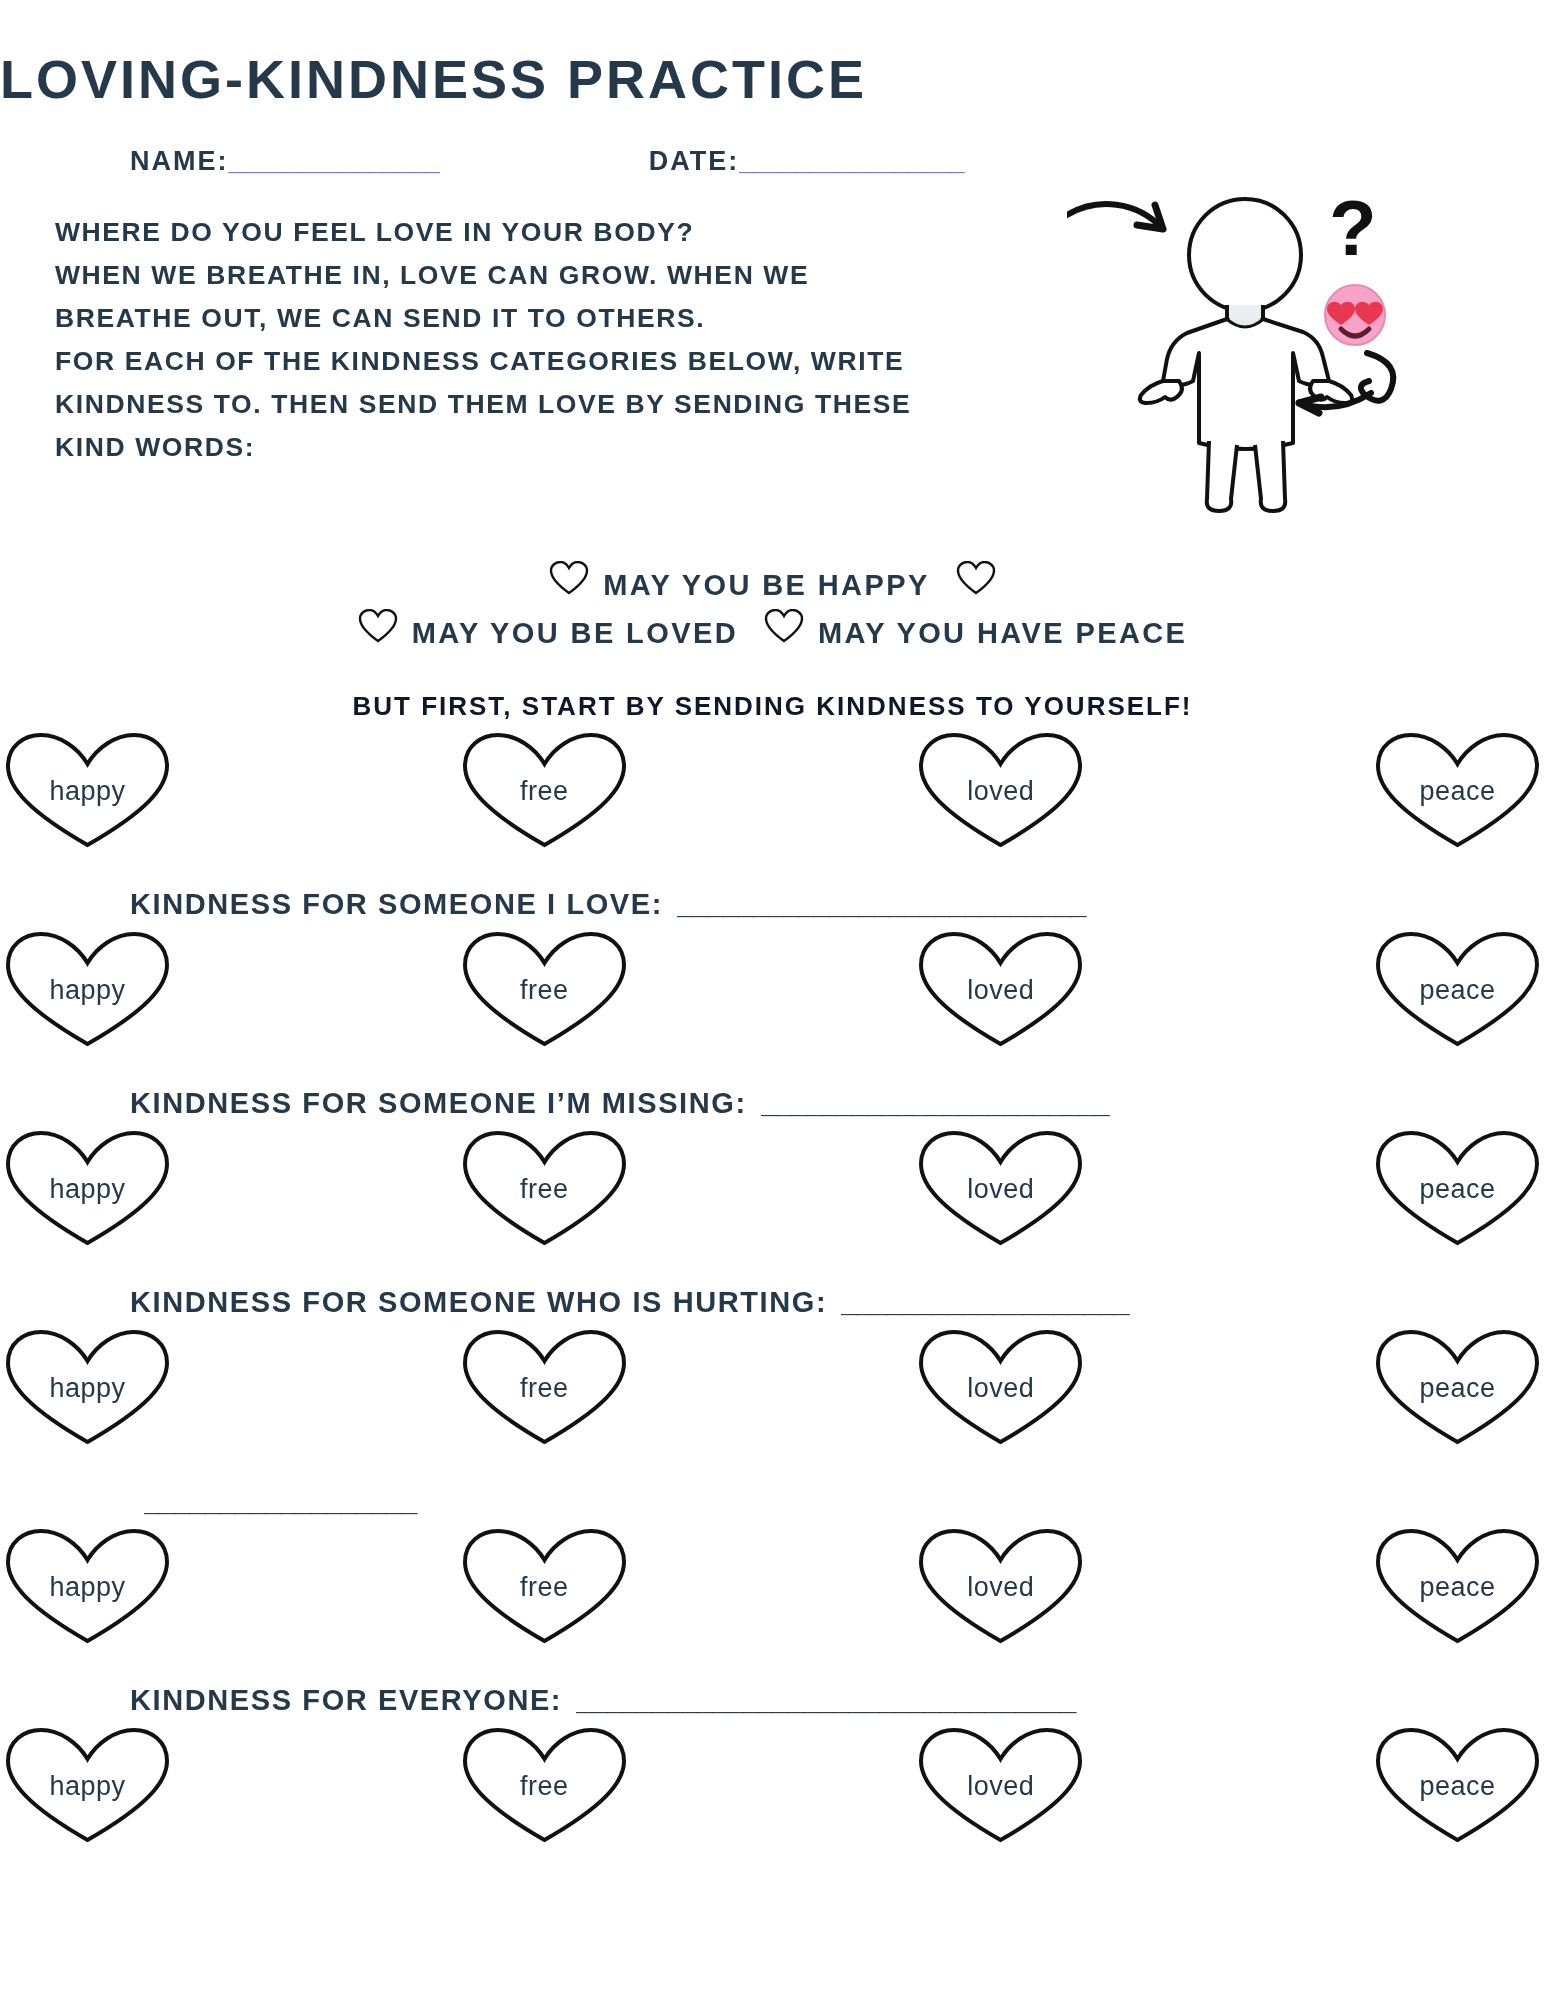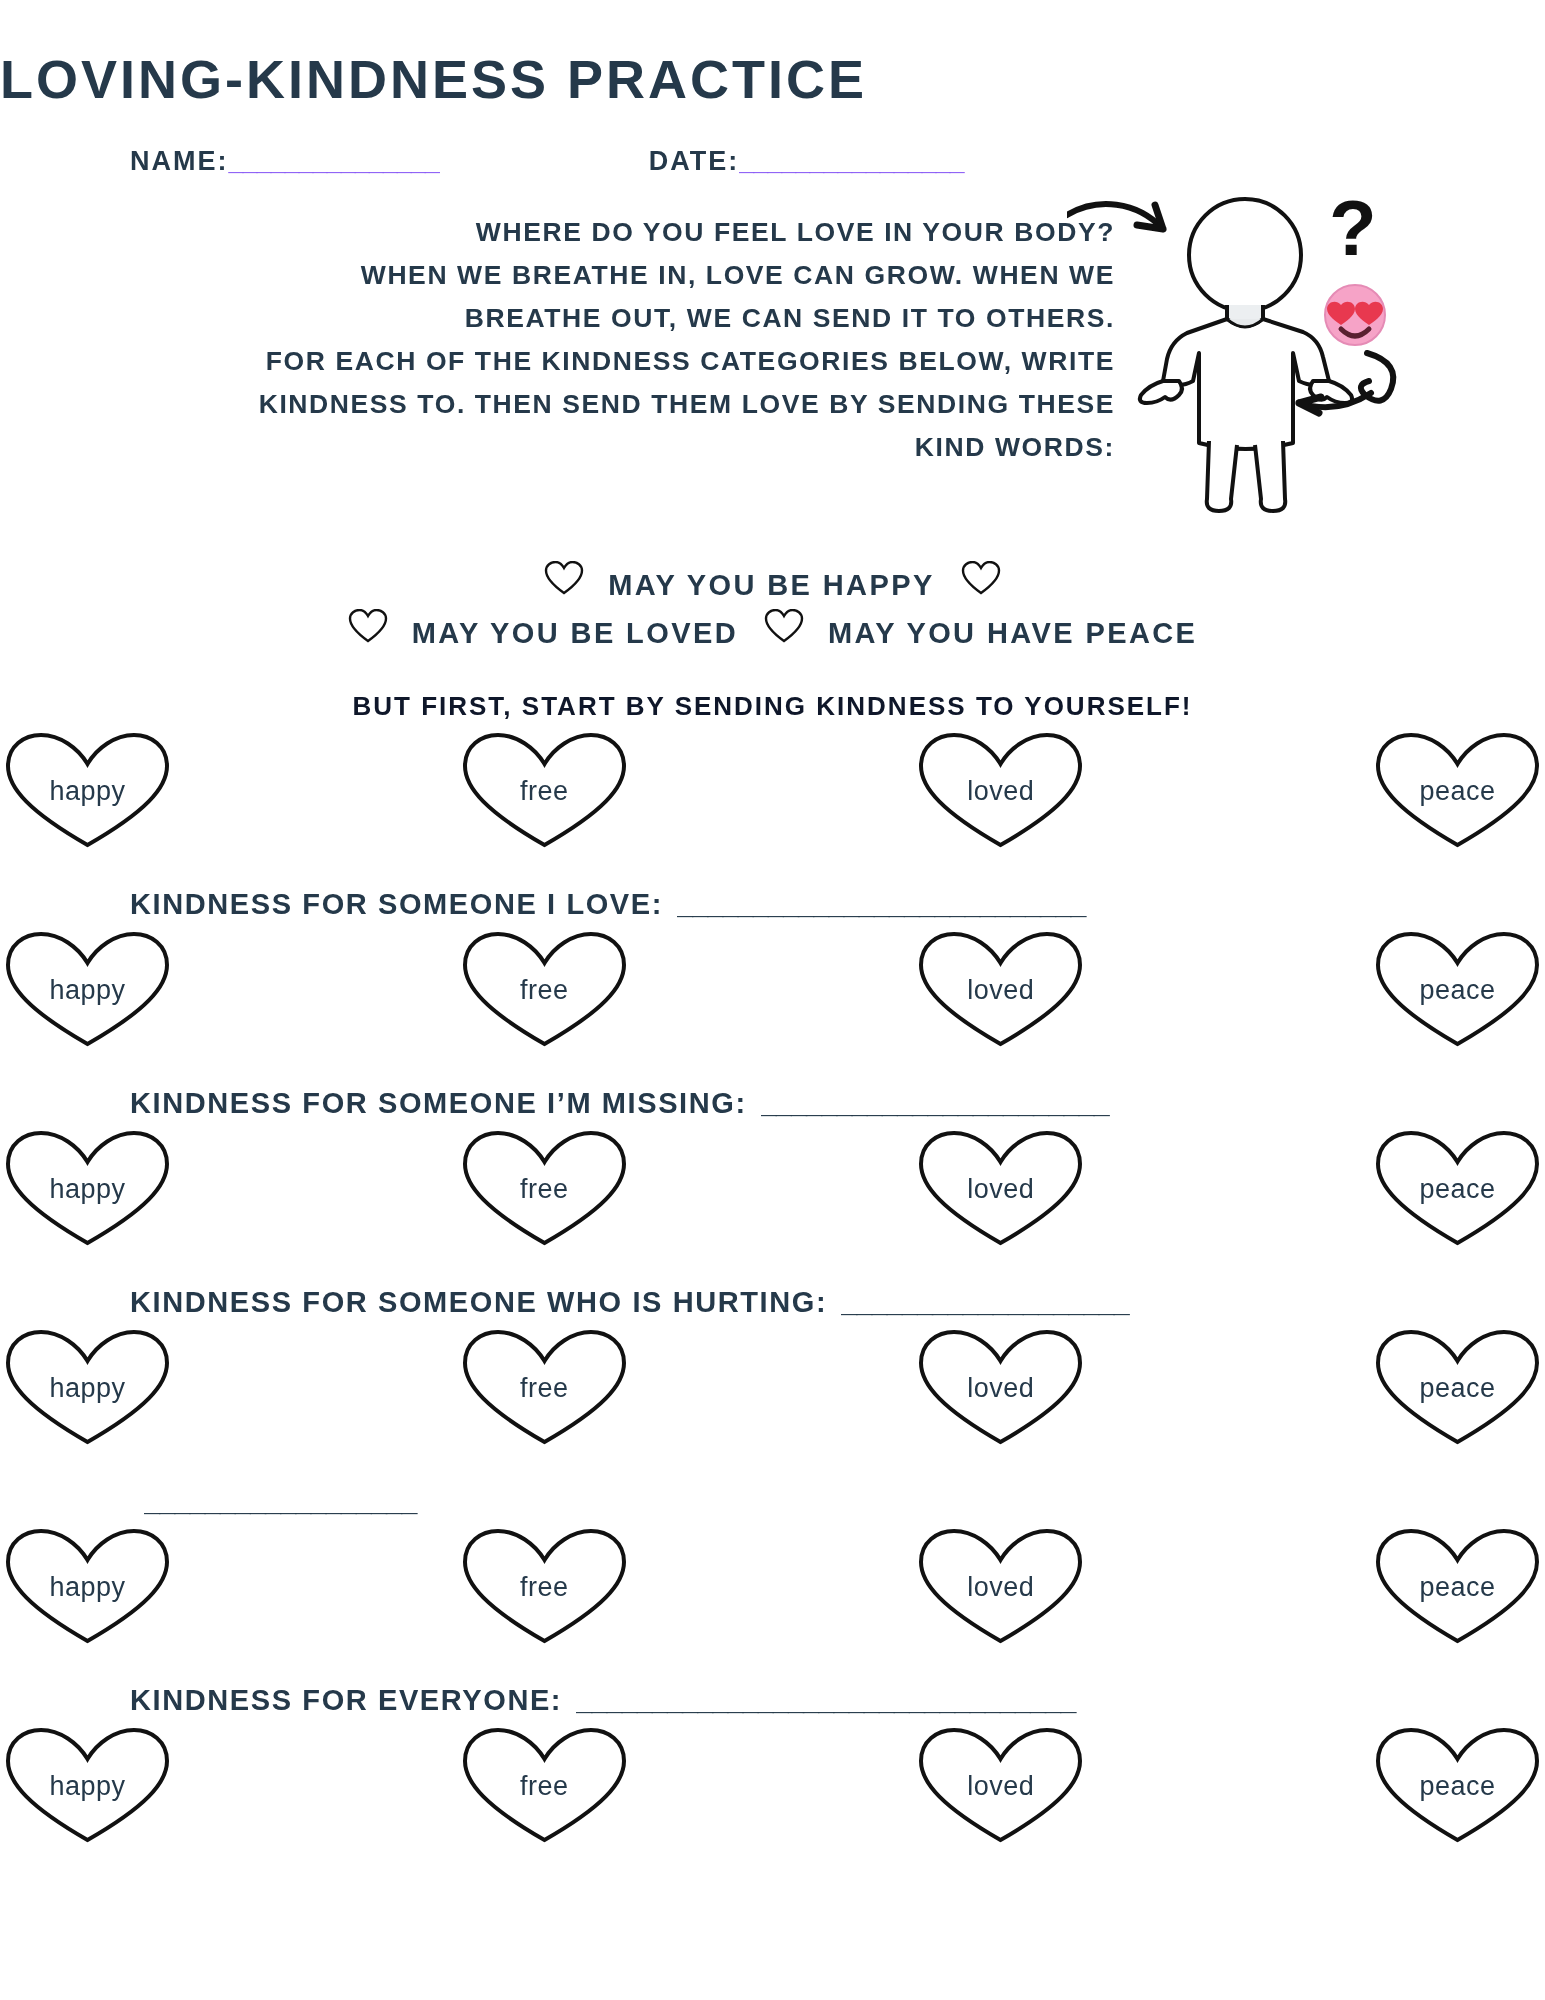--- a/index.html
+++ b/index.html
@@ -59,21 +59,21 @@
 
   
   .intro-wrap {
     position: relative;
     margin-top: 34px;
     min-height: 300px;
   }
   .intro {
     width: 1060px;
     margin: 0 auto 0 55px;
-    text-align: right;
+    text-align: left;
     font-size: 26.5px;
     line-height: 43px;
     font-weight: bold;
     letter-spacing: 1.6px;
     color: #25394a;
     text-transform: uppercase;
   }
 
   
   .figure-area {
@@ -97,21 +97,21 @@
     gap: 26px;
     font-size: 29px;
     font-weight: bold;
     letter-spacing: 2.4px;
     line-height: 48px;
     text-transform: uppercase;
   }
   .mantra-item {
     display: flex;
     align-items: center;
-    gap: 24px;
+    gap: 14px;
   }
   .mini-heart { flex: 0 0 auto; }
 
   .start-line {
     text-align: center;
     font-size: 26px;
     font-weight: bold;
     letter-spacing: 2px;
     color: #0f172a;
     margin-top: 34px;

